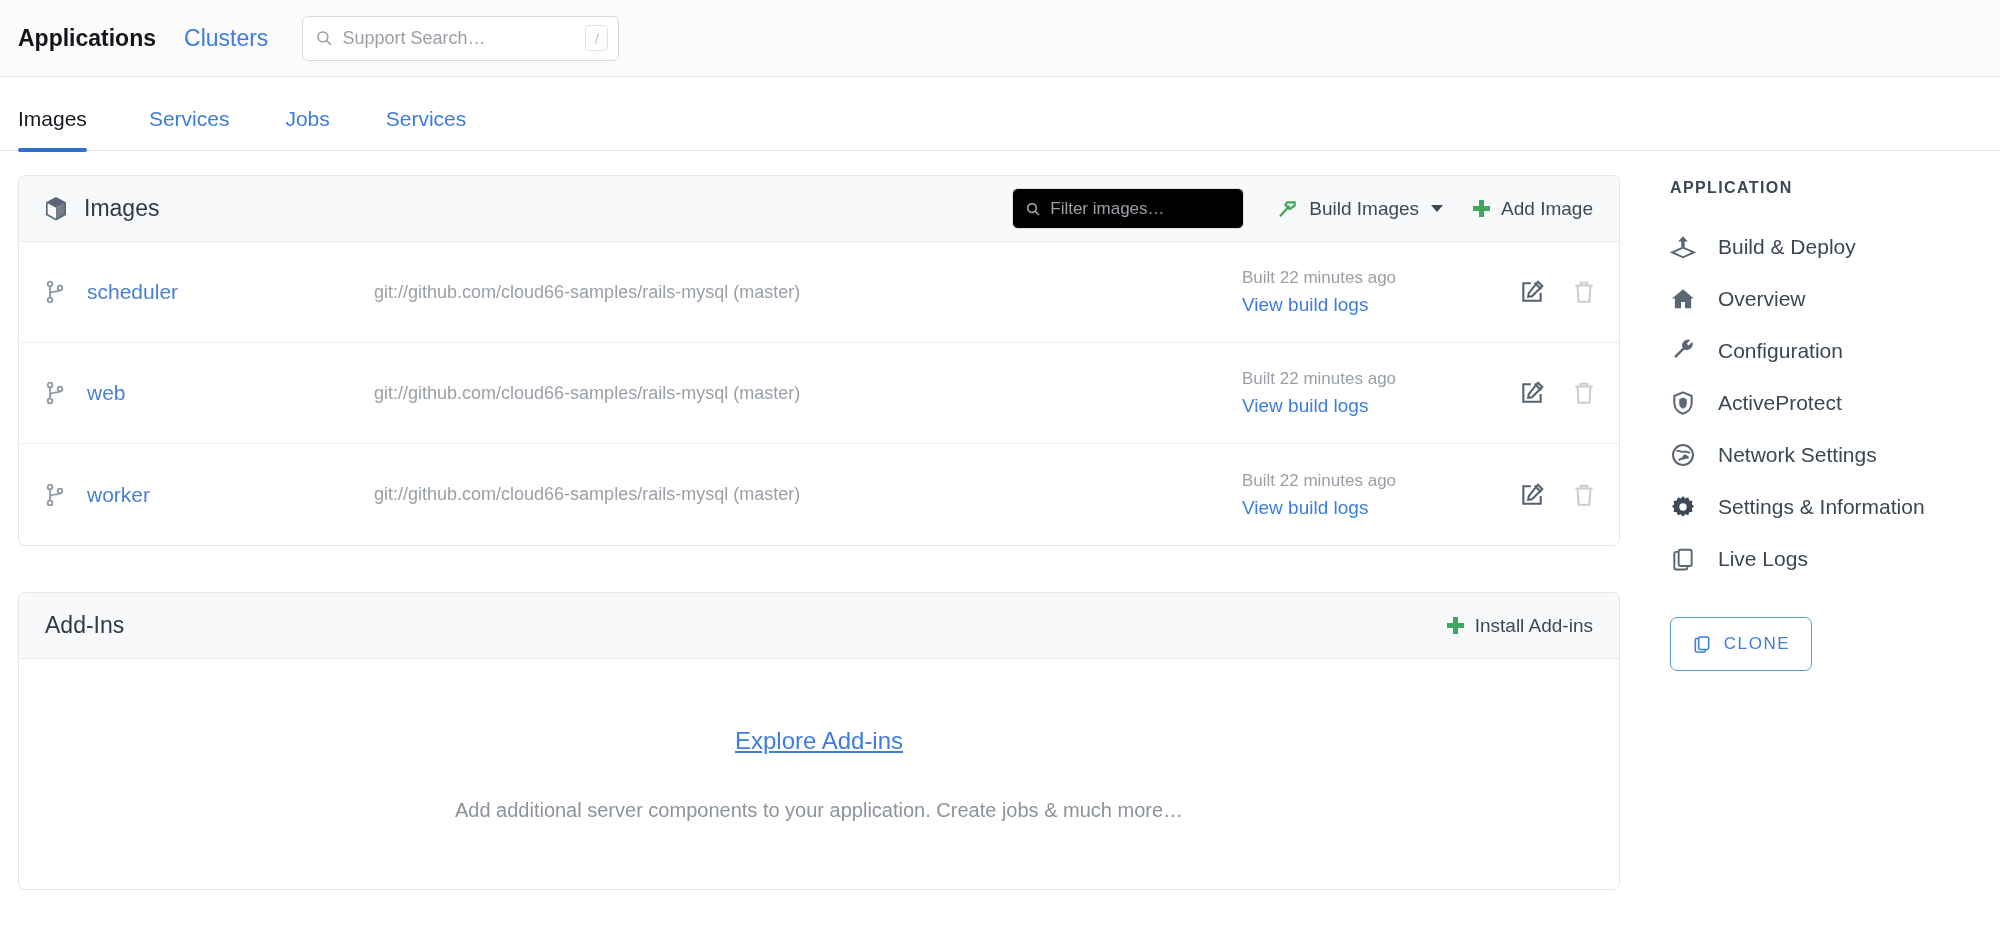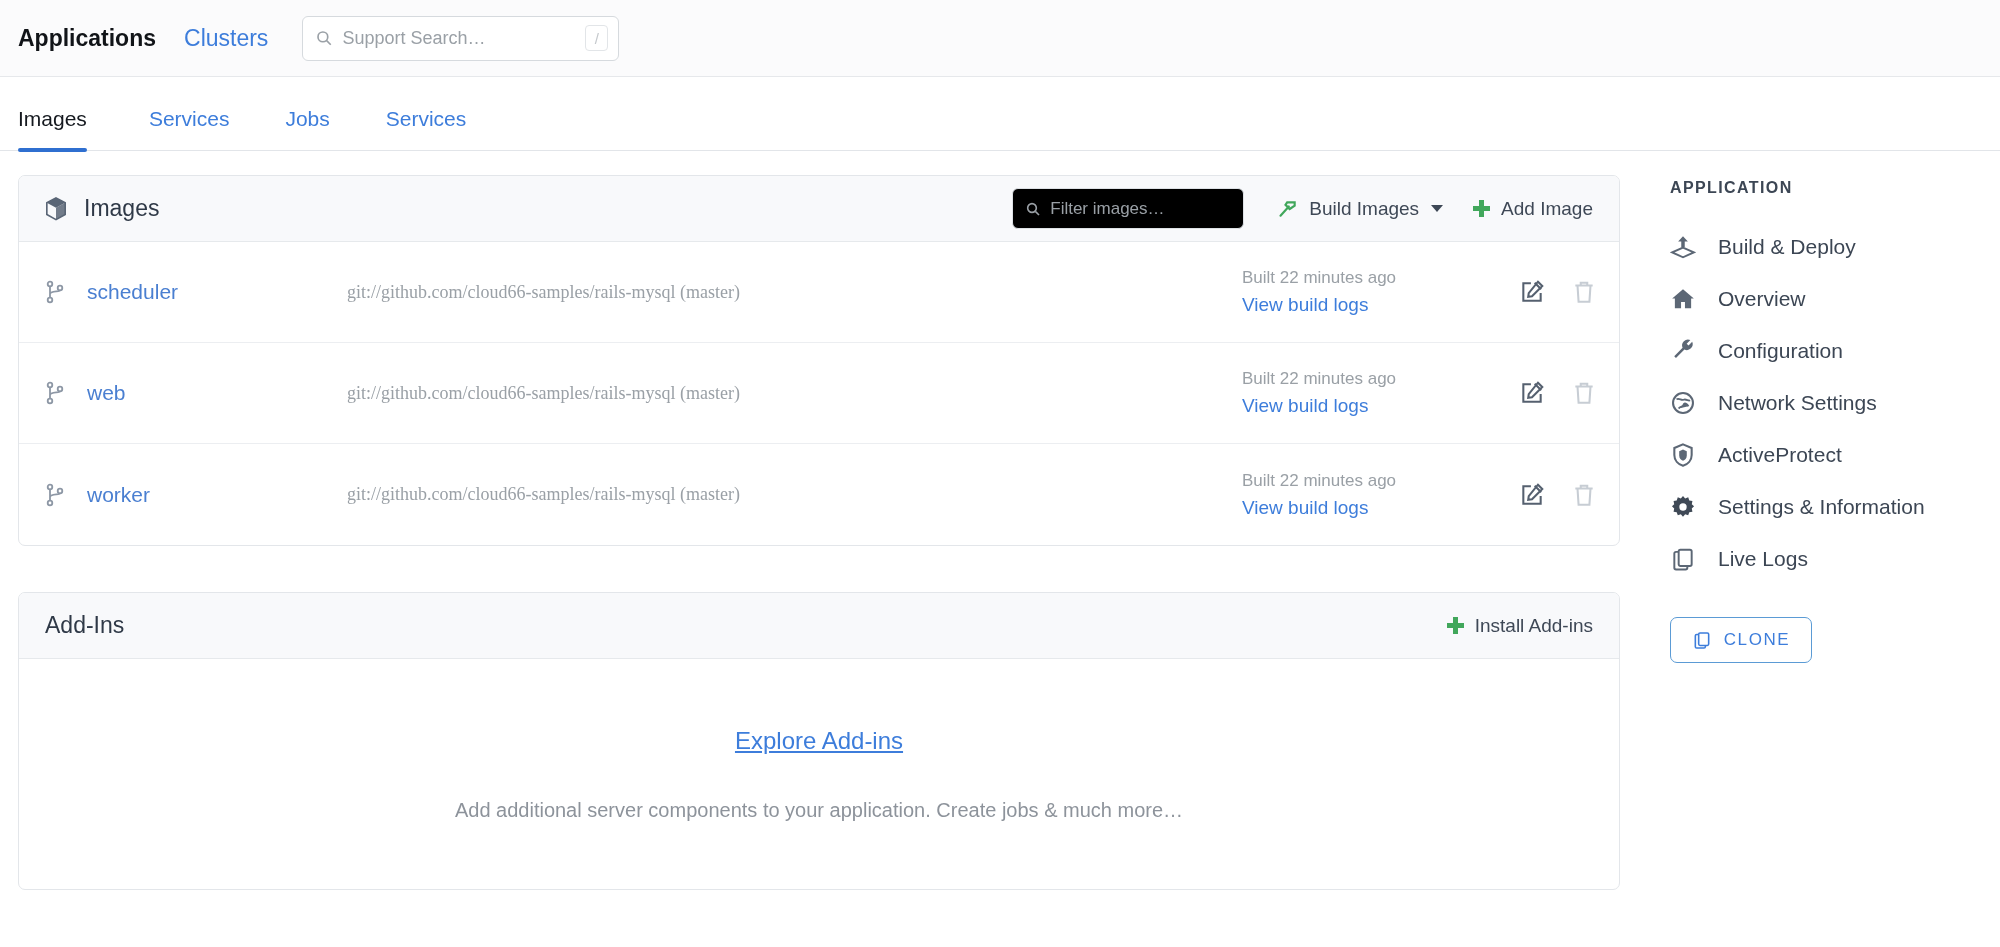--- a/index.html
+++ b/index.html
@@ -142,22 +142,23 @@
     height: 101px;
     display: flex; align-items: center;
     border-bottom: 1px solid #eceef1;
     padding: 0 22px 0 26px;
   }
   .img-row:last-child { border-bottom: none; }
   .branch-icon { width: 20px; height: 24px; flex: 0 0 20px; margin-right: 22px; }
   .img-name { width: 260px; font-size: 21px; color: #4a7fd1; }
   .img-repo {
     font-size: 18px; color: #9aa0a6;
-    font-family: Liberation Serif, serif;
+    font-family: Liberation Sans, sans-serif;
     flex: 1;
+    margin-left: 27px;
   }
   .img-built { width: 250px; }
   .built-when { font-size: 17px; color: #9aa0a6; margin-bottom: 6px; white-space: nowrap; }
   .built-logs { font-size: 19px; color: #3d7ddb; white-space: nowrap; }
   .row-actions { display: flex; align-items: center; width: 105px; justify-content: flex-end; }
   .act-icon { width: 26px; height: 26px; margin-left: 26px; }
 
   
   .addins-card { margin-top: 46px; }
   .addins-body {
@@ -177,21 +178,21 @@
     color: #3c4654; margin: 6px 0 24px 14px;
   }
   .side-item {
     display: flex; align-items: center;
     height: 52px; padding-left: 14px;
   }
   .side-ico { width: 26px; height: 26px; flex: 0 0 26px; margin-right: 22px; }
   .side-label { font-size: 21px; color: #3c4654; white-space: nowrap; }
   .side-buttons { display: flex; margin: 32px 0 0 14px; }
   .sbtn {
-    height: 46px; border-radius: 7px;
+    height: 54px; border-radius: 7px;
     display: flex; align-items: center; justify-content: center;
     padding: 0 20px; font-size: 17px; letter-spacing: 1.6px;
     white-space: nowrap;
   }
   .sbtn-clone { border: 1px solid #5b9bd5; color: #3d7ddb; width: 142px; margin-right: 28px; }
   .sbtn-delete { border: 1px solid #e07b72; color: #d0423a; width: 142px; }
   .sbtn .sico { width: 20px; height: 20px; margin-right: 12px; flex: 0 0 20px; }
 </style>
 </head>
 <body>
@@ -365,32 +366,32 @@
 
     <div class="side-item">
       <svg class="side-ico" viewBox="0 0 24 24">
         <path d="M20.5 3.5 a5.5 5.5 0 0 1 -7.2 7.2 L5.5 18.5 l-1.6 -1.6 L11.6 9.1 a5.5 5.5 0 0 1 7.2 -7.2 l-3.4 3.4 1.7 1.7 z" fill="#5c6775"></path>
       </svg>
       <span class="side-label">Configuration</span>
     </div>
 
     <div class="side-item">
       <svg class="side-ico" viewBox="0 0 24 24">
+        <path d="M12 2.2 L20 5.5 L20 12 C20 17 16.5 20.7 12 22 C7.5 20.7 4 17 4 12 L4 5.5 Z" fill="none" stroke="#5c6775" stroke-width="1.9"></path>
+        <path d="M12 7 L15.5 8.5 L15.5 12.5 C15.5 15 13.8 16.8 12 17.4 C10.2 16.8 8.5 15 8.5 12.5 L8.5 8.5 Z" fill="#5c6775"></path>
+      </svg>
+      <span class="side-label">ActiveProtect</span>
+    </div>
+
+    <div class="side-item">
+      <svg class="side-ico" viewBox="0 0 24 24">
         <circle cx="12" cy="12" r="9.2" fill="none" stroke="#5c6775" stroke-width="1.9"></circle>
         <path d="M6 8.5 C9 7 10 10 12.5 9 C15 8 17 10.5 18.5 9.5 M8 17 C9.5 14.5 12 16 12.5 13.5 C13 11.5 16 12.5 17 15" fill="#5c6775" stroke="#5c6775" stroke-width="1.7"></path>
       </svg>
       <span class="side-label">Network Settings</span>
-    </div>
-
-    <div class="side-item">
-      <svg class="side-ico" viewBox="0 0 24 24">
-        <path d="M12 2.2 L20 5.5 L20 12 C20 17 16.5 20.7 12 22 C7.5 20.7 4 17 4 12 L4 5.5 Z" fill="none" stroke="#5c6775" stroke-width="1.9"></path>
-        <path d="M12 7 L15.5 8.5 L15.5 12.5 C15.5 15 13.8 16.8 12 17.4 C10.2 16.8 8.5 15 8.5 12.5 L8.5 8.5 Z" fill="#5c6775"></path>
-      </svg>
-      <span class="side-label">ActiveProtect</span>
     </div>
 
     <div class="side-item">
       <svg class="side-ico" viewBox="0 0 24 24" fill="#3f4956">
         <path d="M12 1.8 l2 2.3 2.8 -1 1 2.8 2.9 .6 -.6 2.9 2.1 2 -2.1 2 .6 2.9 -2.9 .6 -1 2.8 -2.8 -1 -2 2.3 -2 -2.3 -2.8 1 -1 -2.8 -2.9 -.6 .6 -2.9 -2.1 -2 2.1 -2 -.6 -2.9 2.9 -.6 1 -2.8 2.8 1 z"></path>
         <circle cx="12" cy="12" r="3.4" fill="#ffffff"></circle>
       </svg>
       <span class="side-label">Settings &amp; Information</span>
     </div>
 

